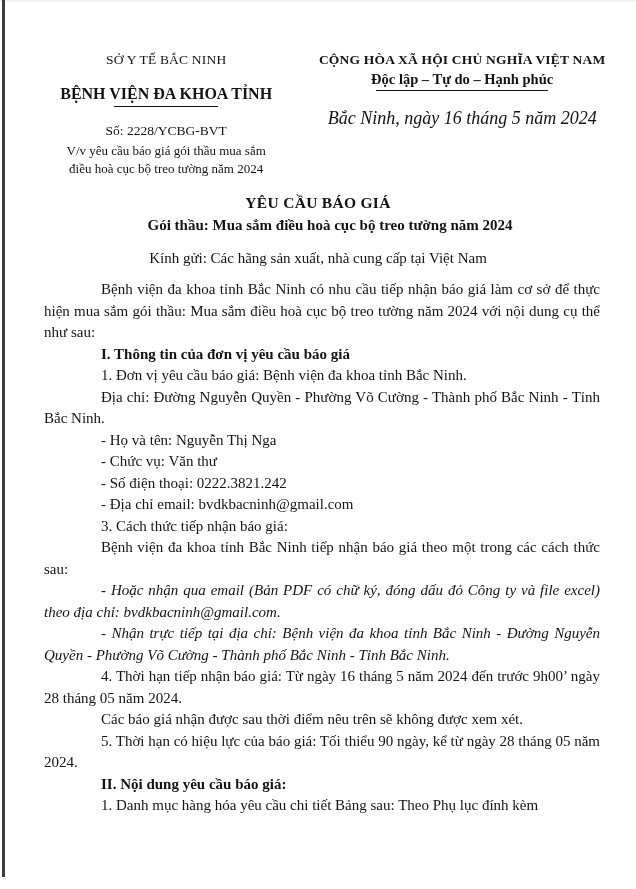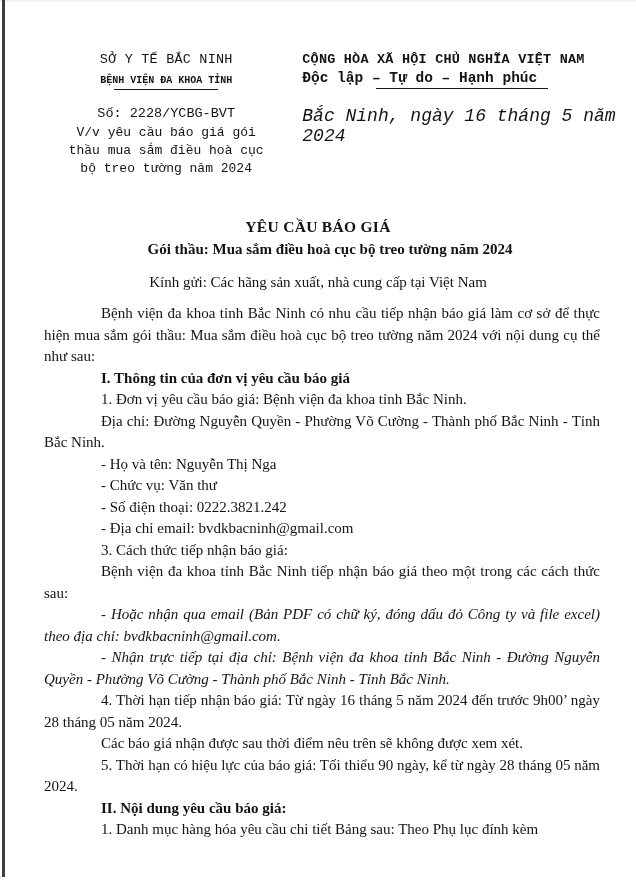--- a/index.html
+++ b/index.html
@@ -26,41 +26,41 @@
   .scan-top {
     position: absolute;
     left: 0; top: 0;
     width: 100%; height: 2px;
     background: #f1f1f1;
   }
 
   .header {
     display: flex;
     padding: 52px 14px 0 30px;
-    font-family: Liberation Mono, monospace;
   }
   .header-left {
     width: 46%;
     text-align: center;
   }
   .header-right {
     width: 54%;
+    text-align: center;
   }
   .org-parent { font-size: 13.5px; letter-spacing: .2px; }
-  .org-name   { font-size: 10px; font-weight: bold; margin-top: 8px; }
+  .org-name   { font-size: 16px; font-weight: bold; margin-top: 17px; }
   .org-rule   { width: 104px; border-bottom: 1.5px solid #161616; margin: 3px auto 0 auto; }
   .doc-number { font-size: 13.5px; margin-top: 16px; }
   .doc-subject{ font-size: 13px; max-width: 218px; margin: 3px auto 0 auto; line-height: 18px; }
 
   .national-title { font-size: 13.5px; font-weight: bold; letter-spacing: .2px; }
   .national-motto { font-size: 14.5px; font-weight: bold; margin-top: 3px; }
   .motto-rule     { width: 172px; border-bottom: 1.5px solid #161616; margin: 2px auto 0 auto; }
   .place-date     { font-size: 18px; font-style: italic; margin-top: 17px; }
 
-  .title-block { text-align: center; margin-top: 40px; }
+  .title-block { text-align: center; margin-top: 16px; }
   .doc-title    { font-size: 15.5px; font-weight: bold; letter-spacing: .3px; }
   .doc-subtitle { font-size: 15px;  font-weight: bold; margin-top: 5px; padding-left: 24px; }
   .salutation   { font-size: 15px; margin-top: 16px; }
 
   .body-text {
     margin: 12px 36px 0 44px;
     font-size: 15px;
     line-height: 21.5px;
     text-align: justify;
   }

